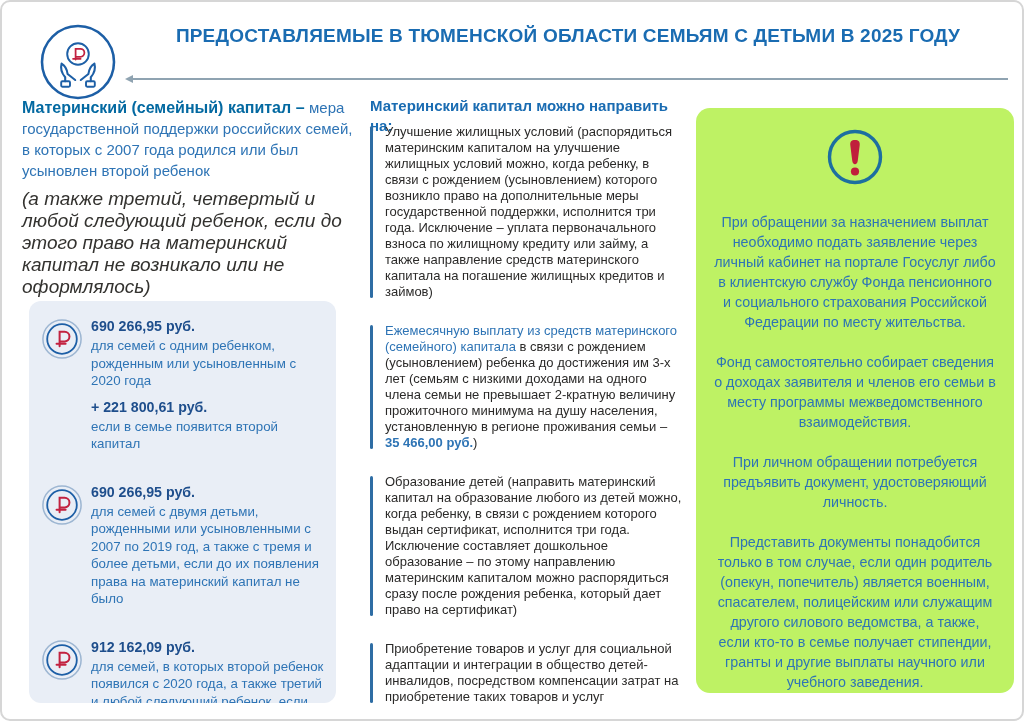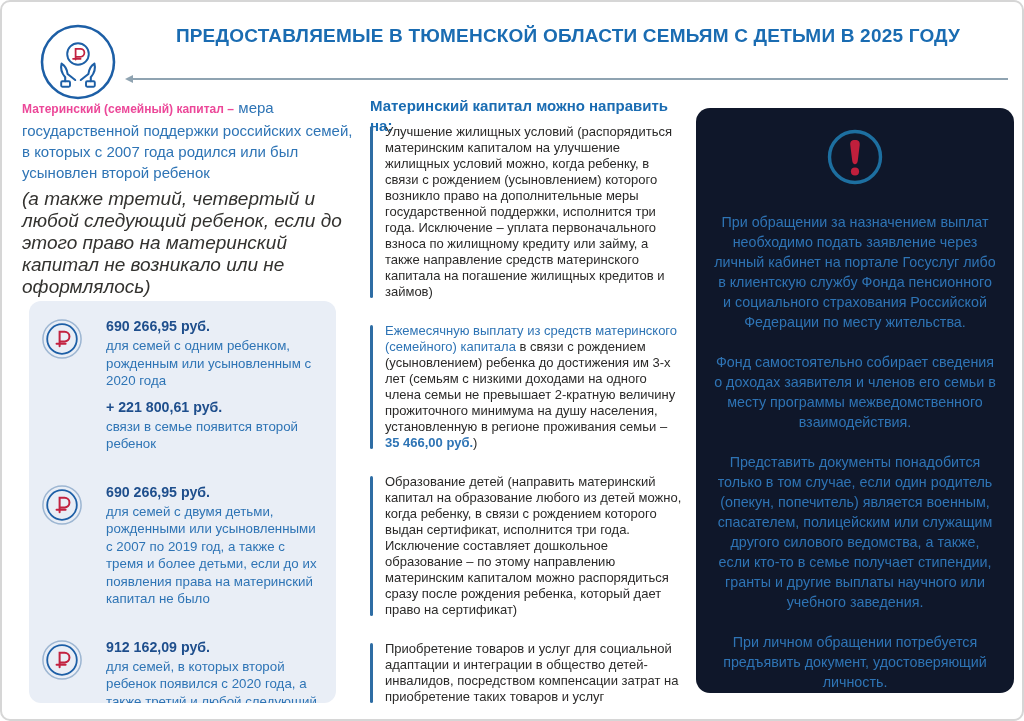--- a/index.html
+++ b/index.html
@@ -14,44 +14,44 @@
   .header-title{position:absolute;left:120px;right:8px;top:20px;text-align:center;
     color:#1a6cb2;font-weight:bold;}
   .header-title .t1{font-size:19px;line-height:26px;letter-spacing:.2px;}
   .header-title .t2{font-size:19px;line-height:27px;letter-spacing:.2px;}
   .header-line{position:absolute;left:131px;right:14px;top:76px;height:0;
     border-top:2px solid #8fa3b1;}
   .header-line::before{content:"";position:absolute;left:-8px;top:-5px;
     border-right:8px solid #8fa3b1;border-top:4px solid transparent;border-bottom:4px solid transparent;}
   
   .left-head{position:absolute;left:20px;top:95px;width:334px;}
-  .left-head .lh{font-size:12px;font-weight:bold;color:#ec4899;line-height:21px;margin-top:27px;}
+  .left-head .lh{font-size:16px;font-weight:bold;color:#0369a1;line-height:21px;margin-top:27px;}
   .left-head .ld{font-size:15px;color:#2e74b5;line-height:21px;}
   .left-note{position:absolute;left:20px;top:186px;width:330px;
     font-size:19px;font-style:italic;color:#33322f;line-height:22px;}
   .amounts-panel{position:absolute;left:27px;top:299px;width:307px;height:402px;
     background:#e9eef6;border-radius:12px;padding:16px 12px 0 12px;box-sizing:border-box;overflow:hidden;}
-  .amt-block{display:flex;gap:23px;margin-bottom:30px;justify-content:space-between;}
+  .amt-block{display:flex;gap:8px;margin-bottom:30px;justify-content:space-between;}
   .amt-icon{width:42px;height:42px;flex:none;margin-top:1px;}
   .amt-texts{font-size:13.3px;color:#2e74b5;line-height:17.5px;}
   .amt-value{font-size:14.2px;font-weight:bold;color:#1e4e8c;line-height:18px;margin-bottom:2px;}
   .amt-extra{margin-top:8px;}
   
   .mid-head{position:absolute;left:368px;top:94px;width:322px;
     font-size:15px;font-weight:bold;color:#1a6cb2;line-height:20px;}
   .mid-items{position:absolute;left:368px;top:122px;width:314px;}
   .m-item{position:relative;padding-left:15px;margin-bottom:23px;
     font-size:13px;line-height:16px;color:#2b2a29;}
   .m-item::before{content:"";position:absolute;left:0;top:2px;bottom:2px;width:3px;
     border-radius:3px;background:#2e6da4;}
   .m-blue{color:#2e74b5;}
   .m-amount{color:#2e74b5;font-weight:bold;}
   
   .right-panel{position:absolute;left:694px;top:106px;width:318px;height:585px;
-    background:#0f172a;border-radius:14px;padding:20px 17px 0 17px;box-sizing:border-box;
+    background:#bef264;border-radius:14px;padding:20px 17px 0 17px;box-sizing:border-box;
     text-align:center;overflow:hidden;}
   .excl-icon{width:58px;height:58px;margin:0 auto 26px auto;display:block;}
   .r-para{font-size:14.3px;line-height:20px;color:#2e74b5;margin:0 0 20px 0;}
 </style>
 </head>
 <body>
 
 <div class="page">
 
   <svg class="brand-icon" viewBox="0 0 100 100">
@@ -80,21 +80,21 @@
     <div class="amt-block">
       <svg class="amt-icon" viewBox="0 0 44 44">
         <circle cx="22" cy="22" r="20" fill="none" stroke="#9db6d2" stroke-width="1.6"></circle>
         <circle cx="22" cy="22" r="15.5" fill="none" stroke="#1d5fa6" stroke-width="1.9"></circle>
         <path d="M19.5 29.5 V14.5 h5.3 a5 5 0 0 1 0 10 h-5.3 M16.3 27 h9.5" fill="none" stroke="#c22240" stroke-width="2.1" stroke-linecap="round"></path>
       </svg>
       <div class="amt-texts">
         <div class="amt-value">690 266,95 руб.</div>
         <div>для семей с одним ребенком, рожденным или усыновленным с 2020 года</div>
         <div class="amt-value amt-extra">+ 221 800,61 руб.</div>
-        <div>связи в семье появится второй ребенок</div>
+        <div>если в семье появится второй капитал</div>
       </div>
     </div>
 
     <div class="amt-block">
       <svg class="amt-icon" viewBox="0 0 44 44">
         <circle cx="22" cy="22" r="20" fill="none" stroke="#9db6d2" stroke-width="1.6"></circle>
         <circle cx="22" cy="22" r="15.5" fill="none" stroke="#1d5fa6" stroke-width="1.9"></circle>
         <path d="M19.5 29.5 V14.5 h5.3 a5 5 0 0 1 0 10 h-5.3 M16.3 27 h9.5" fill="none" stroke="#c22240" stroke-width="2.1" stroke-linecap="round"></path>
       </svg>
       <div class="amt-texts">
@@ -127,17 +127,17 @@
   </div>
 
   <div class="right-panel">
     <svg class="excl-icon" viewBox="0 0 58 58">
       <circle cx="29" cy="29" r="25.5" fill="none" stroke="#1d6fa0" stroke-width="3.4"></circle>
       <path d="M29 12 c3.6 0 5.1 1.9 4.7 5.2 l-1.9 15.4 c-.3 2.5 -1.4 3.7 -2.8 3.7 c-1.4 0 -2.5 -1.2 -2.8 -3.7 l-1.9 -15.4 c-.4 -3.3 1.1 -5.2 4.7 -5.2 z" fill="#c01f3c"></path>
       <circle cx="29" cy="43.5" r="4.1" fill="#c01f3c"></circle>
     </svg>
     <p class="r-para">При обращении за назначением выплат необходимо подать заявление через личный кабинет на портале Госуслуг либо в клиентскую службу Фонда пенсионного и социального страхования Российской Федерации по месту жительства.</p>
     <p class="r-para">Фонд самостоятельно собирает сведения о доходах заявителя и членов его семьи в месту программы межведомственного взаимодействия.</p>
+    <p class="r-para">При личном обращении потребуется предъявить документ, удостоверяющий личность.</p>
     <p class="r-para">Представить документы понадобится только в том случае, если один родитель (опекун, попечитель) является военным, спасателем, полицейским или служащим другого силового ведомства, а также, если кто-то в семье получает стипендии, гранты и другие выплаты научного или учебного заведения.</p>
-    <p class="r-para">При личном обращении потребуется предъявить документ, удостоверяющий личность.</p>
   </div>
 
 </div>
 
 </body></html>

